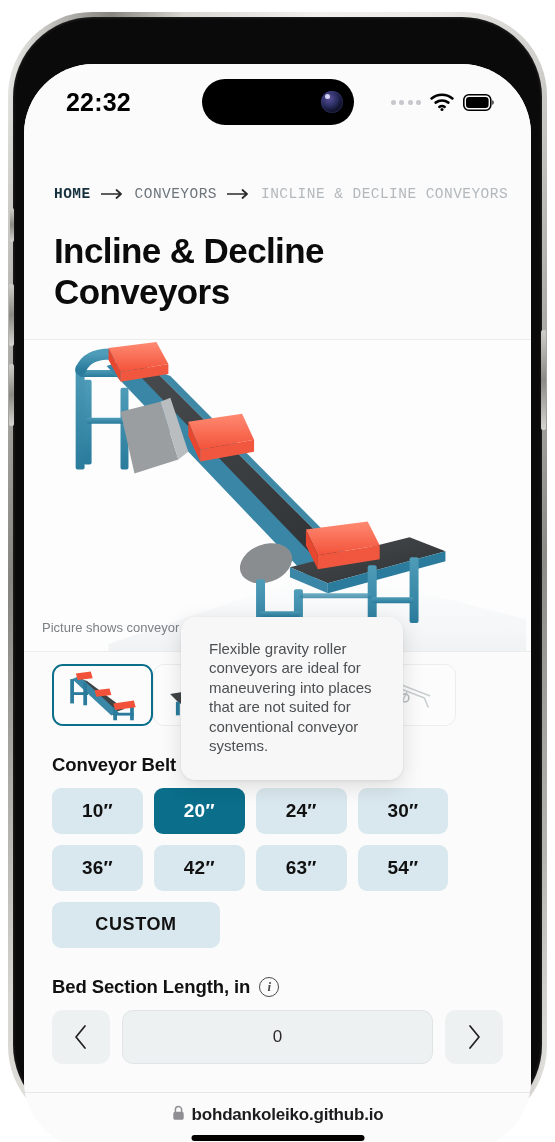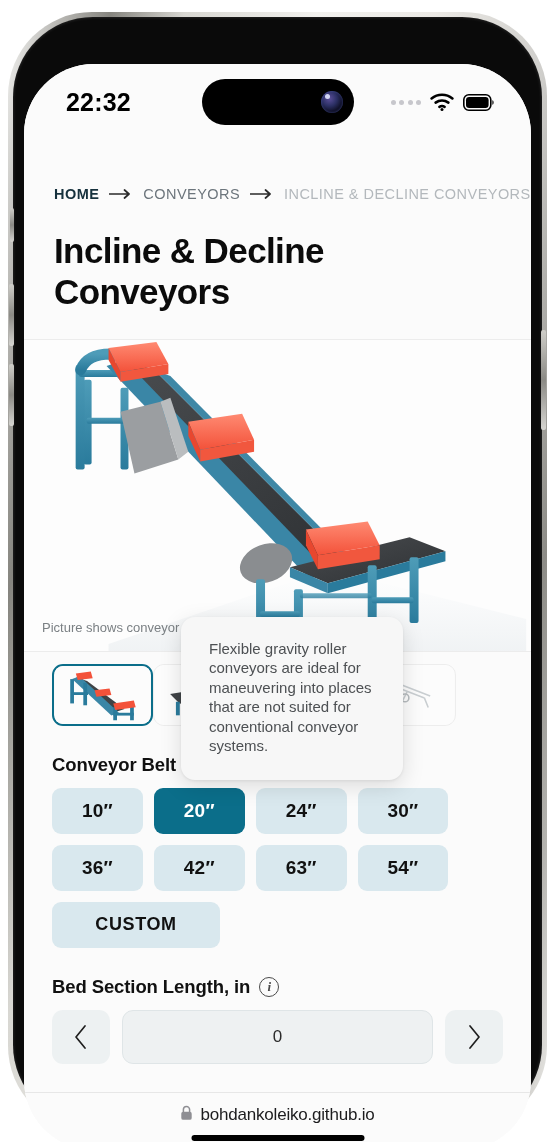--- a/index.html
+++ b/index.html
@@ -83,21 +83,21 @@
   
   #page-content {
     position: absolute; top: 0; left: 0; right: 0; bottom: 58px;
     background: #fbfbfb; padding-top: 64px; overflow: hidden;
   }
 
   
   #breadcrumb {
     display: flex; align-items: center; gap: 10px;
     padding: 58px 20px 0 30px; font-size: 14.5px;
-    letter-spacing: .45px; white-space: nowrap;
+    letter-spacing: .45px; white-space: nowrap; font-family: Liberation Mono, monospace;
   }
   .crumb { font-weight: bold; }
   .crumb-home    { color: #16313d; }
   .crumb-mid     { color: #6c757c; font-weight: normal; }
   .crumb-current { color: #b3b8bc; font-weight: normal; }
   .crumb-arrow   { display:flex; align-items:center; color:#2b2b2b; }
 
   
   #page-title {
     padding: 28px 28px 0 30px;
@@ -178,21 +178,21 @@
     font-size: 17px; color: #2b2b2b;
   }
 
   
   #browser-bar {
     position: absolute; left: 0; right: 0; bottom: 0; height: 58px;
     background: #fbfbfb; border-top: 1px solid #e7e7e7;
     display: flex; flex-direction: column; align-items: center;
     justify-content: flex-start; padding-top: 12px; z-index: 9;
   }
-  #url-row { display: flex; align-items: center; gap: 7px; }
+  #url-row { display: flex; align-items: center; gap: 7px; font-weight: bold; }
   #url-text { font-size: 17px; color: #1c1c1e; letter-spacing: -.2px; }
   #home-indicator {
     position: absolute; bottom: 9px; left: 50%; transform: translateX(-50%);
     width: 173px; height: 6px; border-radius: 3px; background: #000;
   }
 </style>
 </head>
 <body>
 
 <div id="phone-frame">

